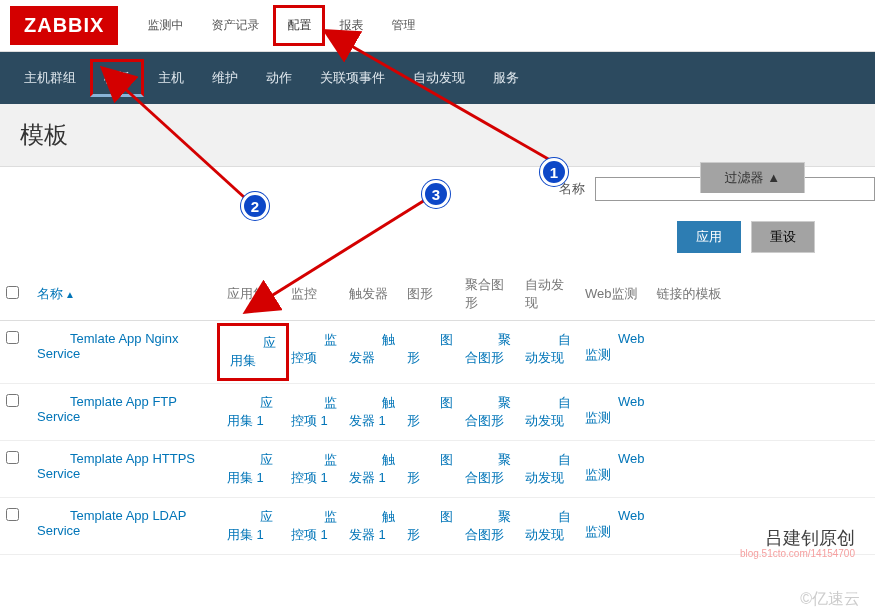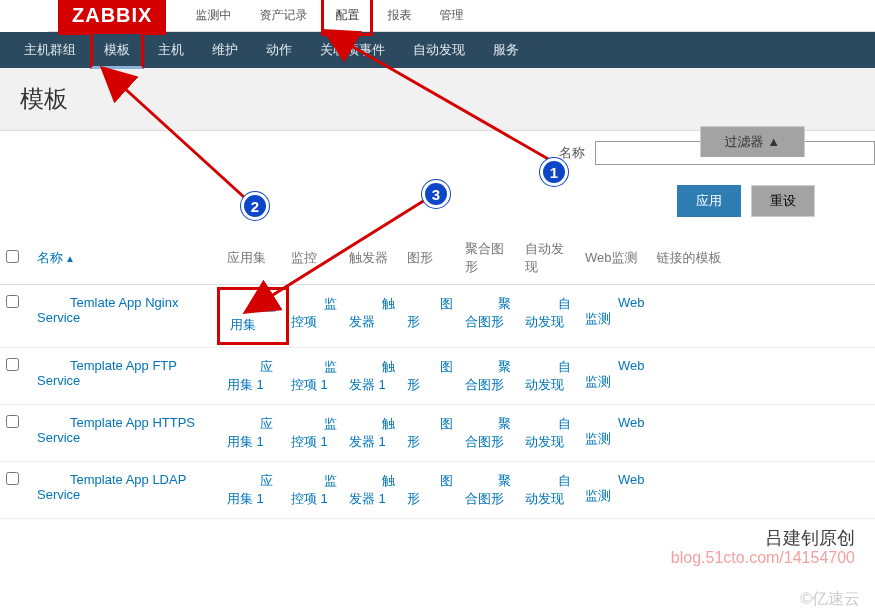--- a/index.html
+++ b/index.html
@@ -1,23 +1,23 @@
 <!DOCTYPE html>
 <html><head>
 <meta charset="utf-8">
 <style>
 * { margin: 0; padding: 0; box-sizing: border-box; font-family: Arial, "Microsoft YaHei", sans-serif; }
 body { background: #fff; width: 875px; height: 615px; position: relative; overflow: hidden; }
-.header { display: flex; align-items: center; height: 32px; border-bottom: 1px solid #ddd; padding: 0 10px; margin-left: 48px; }
+.header { display: flex; align-items: center; height: 52px; border-bottom: 1px solid #ddd; padding: 0 10px; }
 .logo { background: #d40000; color: #fff; font-weight: bold; font-size: 20px; padding: 8px 14px; letter-spacing: 1px; }
 .top-nav { display: flex; margin-left: 15px; }
 .top-nav-item { padding: 12px 14px; color: #555; font-size: 12px; cursor: pointer; }
 .top-nav-item.active { color: #333; }
 .top-nav-item.boxed { border: 3px solid #d40000; padding: 9px 11px; }
-.sub-nav { background: #2c4a5f; display: flex; height: 36px; align-items: center; padding: 0 10px; }
+.sub-nav { background: #2c4a5f; display: flex; height: 52px; align-items: center; padding: 0 10px; }
 .sub-nav-item { color: #e0e8ee; padding: 10px 14px; font-size: 13px; cursor: pointer; }
 .sub-nav-item.active-box { border: 3px solid #d40000; padding: 7px 11px; border-bottom-color: #8ab4d8; background: #2c4a5f; position: relative; }
 .sub-nav-item.active-box::after { content: ''; position: absolute; bottom: -3px; left: 0; right: 0; height: 3px; background: #8ab4d8; }
 .page-title { font-size: 24px; color: #333; padding: 15px 20px; background: #f1f1f1; border-bottom: 1px solid #ddd; }
 .filter-tab { border: 1px solid #ccc; border-bottom: none; padding: 6px 24px; font-size: 13px; color: #333; background: #a3a3a3; position: absolute; right: 70px; top: -5px; }
 .search-row { display: flex; justify-content: flex-end; align-items: center; padding: 10px 0 10px; }
 .search-label { font-size: 13px; color: #555; margin-right: 10px; }
 .search-input { border: 1px solid #999; height: 24px; width: 280px; padding: 0 6px; font-size: 13px; }
 .btn-row { display: flex; justify-content: flex-end; padding: 10px 60px 15px; gap: 10px; }
 .btn { padding: 6px 18px; font-size: 13px; cursor: pointer; border: 1px solid #ccc; background: #a3a3a3; }
@@ -25,21 +25,21 @@
 .table { width: 100%; border-collapse: collapse; }
 .table th { text-align: left; font-weight: normal; font-size: 13px; color: #777; padding: 8px 6px; border-bottom: 1px solid #ddd; }
 .table th.sortable { color: #0275b8; }
 .table td { font-size: 13px; padding: 10px 6px; border-bottom: 1px solid #eee; vertical-align: top; }
 .table td a, .link { color: #0275b8; text-decoration: none; cursor: pointer; margin-left: 33px; }
 .chk { margin-right: 6px; }
 .boxed-cell { border: 3px solid #d40000; display: inline-block; padding: 8px 10px; margin: -8px -10px; }
 .badge { position: absolute; width: 28px; height: 28px; border-radius: 50%; background: #0d47c7; border: 3px solid #fff; box-shadow: 0 0 0 1px #0d47c7; color: #fff; font-weight: bold; display: flex; align-items: center; justify-content: center; font-size: 15px; z-index: 10; }
 .arrow-svg { position: absolute; z-index: 5; pointer-events: none; }
 .watermark1 { position: absolute; right: 20px; bottom: 65px; color: #404040; font-size: 18px; font-family: Liberation Serif, serif; }
-.watermark2 { position: absolute; right: 20px; bottom: 48px; color: #f5a0a0; font-size: 16px; text-align: center; }
+.watermark2 { position: absolute; right: 20px; bottom: 56px; color: #f5a0a0; font-size: 10px; text-align: center; }
 .watermark3 { position: absolute; right: 15px; bottom: 5px; color: #ccc; font-size: 16px; }
 .sort-icon { font-size: 10px; margin-left: 2px; }
 </style>
 </head>
 <body>
 
 <div class="header">
   <div class="logo">ZABBIX</div>
   <div class="top-nav" id="top-nav">
       <div class="top-nav-item">监测中</div>

